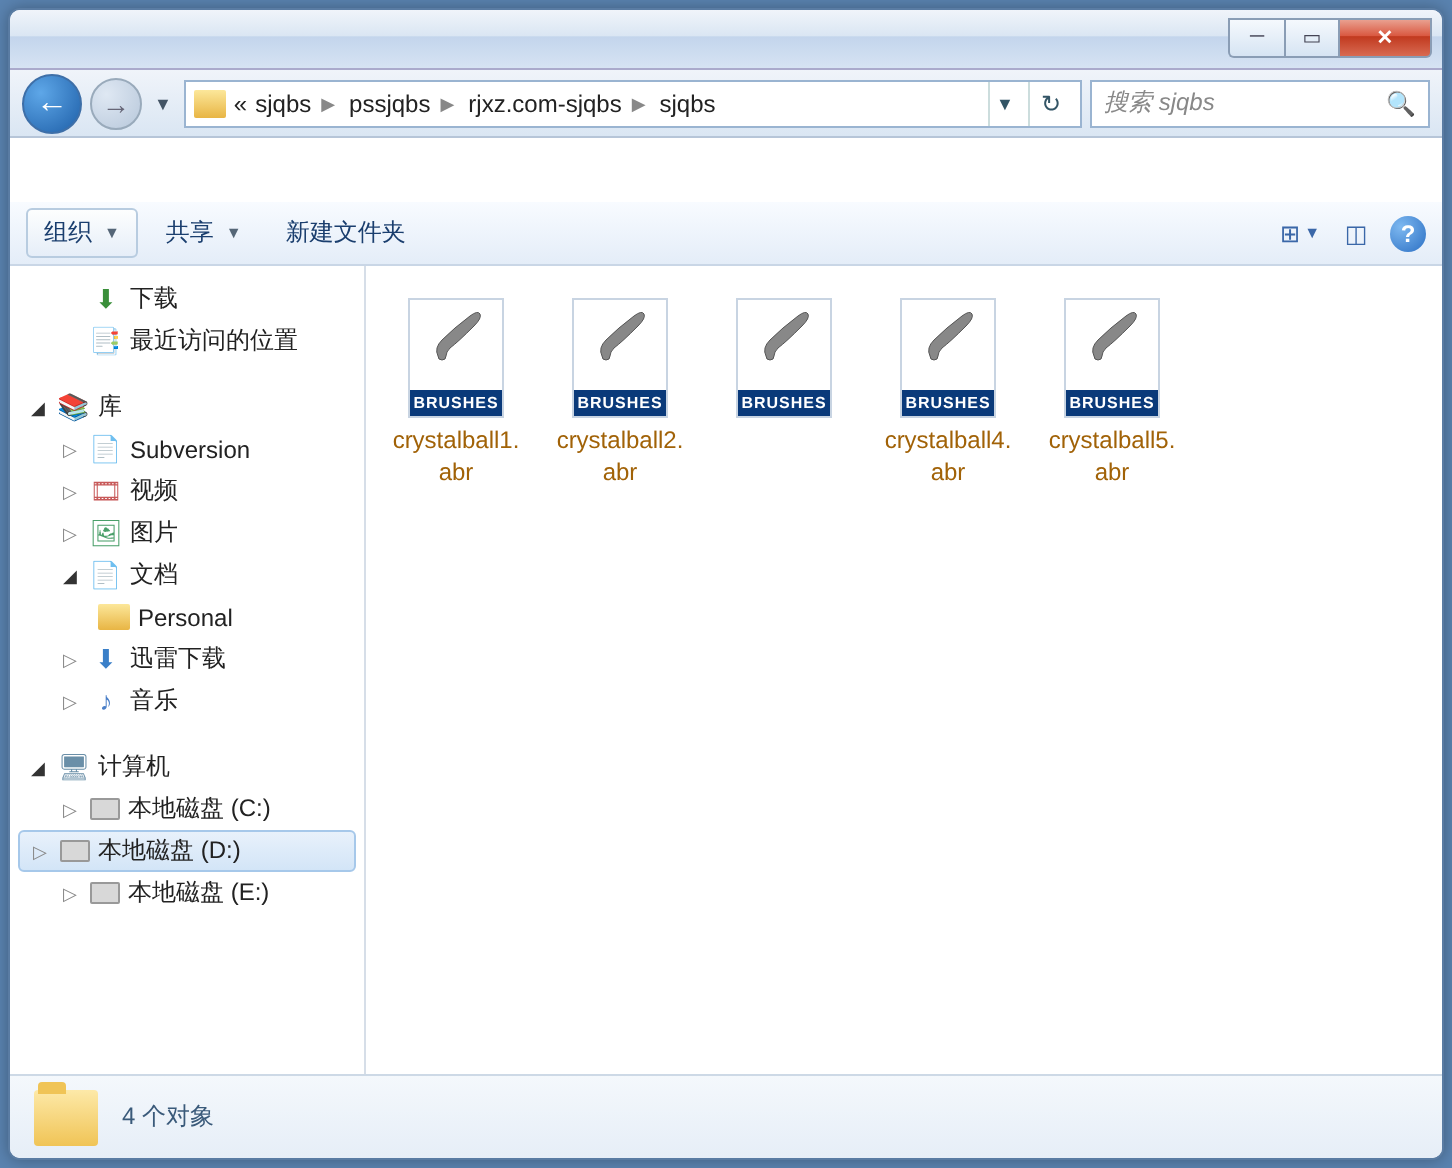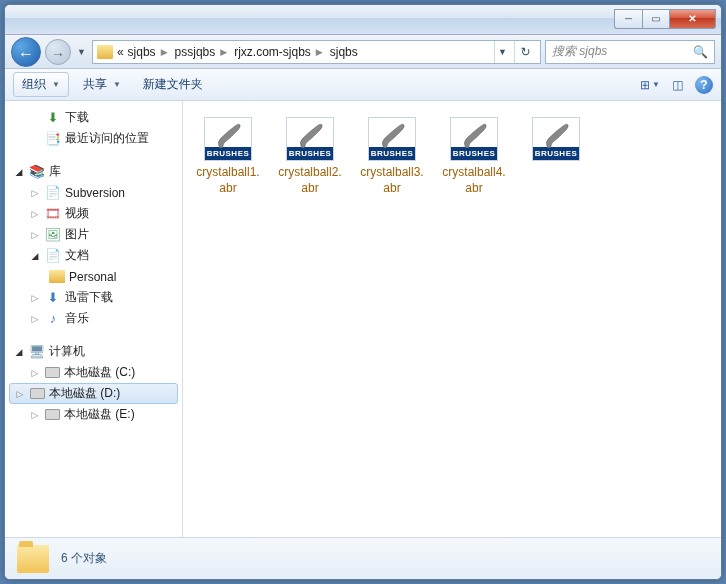--- a/index.html
+++ b/index.html
@@ -19,21 +19,21 @@
 .nav-drop { color:#456; font-size:9px; padding:0 2px;}
 .addr { flex:1; height:24px; border:1px solid #9ab4d1; background:#fff; display:flex; align-items:center; padding:0 4px; gap:4px; }
 .addr .folder-ico { width:16px; height:14px; background:linear-gradient(to bottom,#fce79a,#e8b544); border-radius:1px; }
 .addr .crumb { display:flex; align-items:center; gap:2px; color:#222; }
 .addr .sep { color:#888; font-size:9px; padding:0 3px;}
 .addr-ref { width:22px; height:22px; display:flex; align-items:center; justify-content:center; color:#356; border-left:1px solid #cdd;}
 .addr-drop { width:16px; display:flex; align-items:center; justify-content:center; color:#356; border-left:1px solid #cdd; height:22px; font-size:9px;}
 .search { width:170px; height:24px; border:1px solid #9ab4d1; background:#fff; display:flex; align-items:center; padding:0 6px; color:#888; font-style:italic; }
 .search .mag { margin-left:auto; color:#4a74b8; font-style:normal;}
 
-.toolbar { height:32px; background:linear-gradient(to bottom,#f8fbff,#e4edf8); border-bottom:1px solid #c9d6e6; display:flex; align-items:center; padding:0 8px; gap:6px; }
+.toolbar { height:32px; background:linear-gradient(to bottom,#f8fbff,#e4edf8); border-bottom:1px solid #c9d6e6; display:flex; align-items:center; padding:0 8px; gap:6px;margin-top:32px; }
 .tb-btn { padding:3px 8px; color:#1a3e6e; display:flex; align-items:center; gap:3px; border-radius:3px; }
 .tb-btn.drop::after { content:"▼"; font-size:8px; color:#567; margin-left:3px;}
 .tb-btn.organize { background:linear-gradient(to bottom,#fdfefe,#e6eef8); border:1px solid #b8cce0;}
 .tb-spacer { flex:1; }
 .tb-icon { width:22px; height:22px; display:flex; align-items:center; justify-content:center; color:#3a67a8; border-radius:3px;}
 .tb-icon.help { border-radius:50%; background:radial-gradient(circle at 30% 30%, #7db8f0, #2c70c4); color:#fff; width:18px; height:18px; font-weight:bold;}
 
 .body { flex:1; display:flex; overflow:hidden; }
 .sidebar { width:178px; background:#fff; border-right:1px solid #d6dee8; padding:6px 0; overflow-y:auto; }
 .tree-item { display:flex; align-items:center; padding:2px 4px 2px 8px; gap:4px; color:#222; white-space:nowrap; height:21px;}
@@ -53,21 +53,21 @@
 .ico-music { color:#4a7fc8;}
 .ico-computer { color:#6a8fa8;}
 .ico-disk { background:#d8d8d8; border:1px solid #999; width:15px; height:11px; border-radius:1px;}
 .tree-spacer { height:12px; }
 .indent1 { padding-left:24px; }
 .indent2 { padding-left:44px; }
 
 .content { flex:1; background:#fff; padding:12px 8px; }
 .files { display:flex; flex-wrap:wrap; gap:8px; align-content:flex-start;}
 .file { width:74px; display:flex; flex-direction:column; align-items:center; text-align:center; padding:4px;}
-.thumb { width:48px; height:44px; border:1px solid #c8d4e2; background:#fff; display:flex; flex-direction:column; align-items:center; justify-content:flex-end; position:relative; margin-bottom:4px;}
+.thumb { width:48px; height:60px; border:1px solid #c8d4e2; background:#fff; display:flex; flex-direction:column; align-items:center; justify-content:flex-end; position:relative; margin-bottom:4px;}
 .thumb .brush { position:absolute; top:4px; width:30px; height:28px; }
 .thumb .brush svg { width:100%; height:100%;}
 .thumb .label { width:100%; background:#0a3a7a; color:#fff; font-size:8px; font-weight:bold; padding:2px 0; letter-spacing:0.5px;}
 .fname { font-size:12px; color:#a16207; line-height:1.3; word-break:break-all;}
 
 .statusbar { height:42px; background:linear-gradient(to bottom,#f4f8fc,#e6eef7); border-top:1px solid #cdd9e6; display:flex; align-items:center; padding:0 12px; gap:12px;}
 .status-ico { width:32px; height:28px; background:linear-gradient(to bottom,#fde9a8,#f0c456); border-radius:2px; position:relative;}
 .status-ico::before { content:""; position:absolute; top:-4px; left:2px; width:14px; height:6px; background:#f0c456; border-radius:2px 2px 0 0;}
 .status-text { color:#3a5a7a; }
 </style>
@@ -221,41 +221,41 @@
             </div>
             <div class="fname">crystalball2.abr</div>
           </div>
           <div class="file">
             <div class="thumb">
               <div class="brush"><svg viewBox="0 0 30 28">
                   <path d="M6 24 Q4 20 8 16 Q14 10 22 4 Q26 1 27 3 Q28 5 24 9 Q16 17 12 20 Q10 22 10 24 Q10 26 8 26 Q6 26 6 24 Z" fill="#888" stroke="#555" stroke-width="0.5"></path>
                 </svg></div>
               <div class="label">BRUSHES</div>
             </div>
-            <div class="fname">crystalball3.abr</div>
           </div>
           <div class="file">
             <div class="thumb">
               <div class="brush"><svg viewBox="0 0 30 28">
                   <path d="M6 24 Q4 20 8 16 Q14 10 22 4 Q26 1 27 3 Q28 5 24 9 Q16 17 12 20 Q10 22 10 24 Q10 26 8 26 Q6 26 6 24 Z" fill="#888" stroke="#555" stroke-width="0.5"></path>
                 </svg></div>
               <div class="label">BRUSHES</div>
             </div>
             <div class="fname">crystalball4.abr</div>
           </div>
           <div class="file">
             <div class="thumb">
               <div class="brush"><svg viewBox="0 0 30 28">
                   <path d="M6 24 Q4 20 8 16 Q14 10 22 4 Q26 1 27 3 Q28 5 24 9 Q16 17 12 20 Q10 22 10 24 Q10 26 8 26 Q6 26 6 24 Z" fill="#888" stroke="#555" stroke-width="0.5"></path>
                 </svg></div>
               <div class="label">BRUSHES</div>
             </div>
+            <div class="fname">crystalball5.abr</div>
           </div>
         </div>
     </div>
   </div>
 
   <div class="statusbar">
     <div class="status-ico"></div>
-    <div class="status-text">6 个对象</div>
+    <div class="status-text">4 个对象</div>
   </div>
 
 </div>
 
 </body></html>

